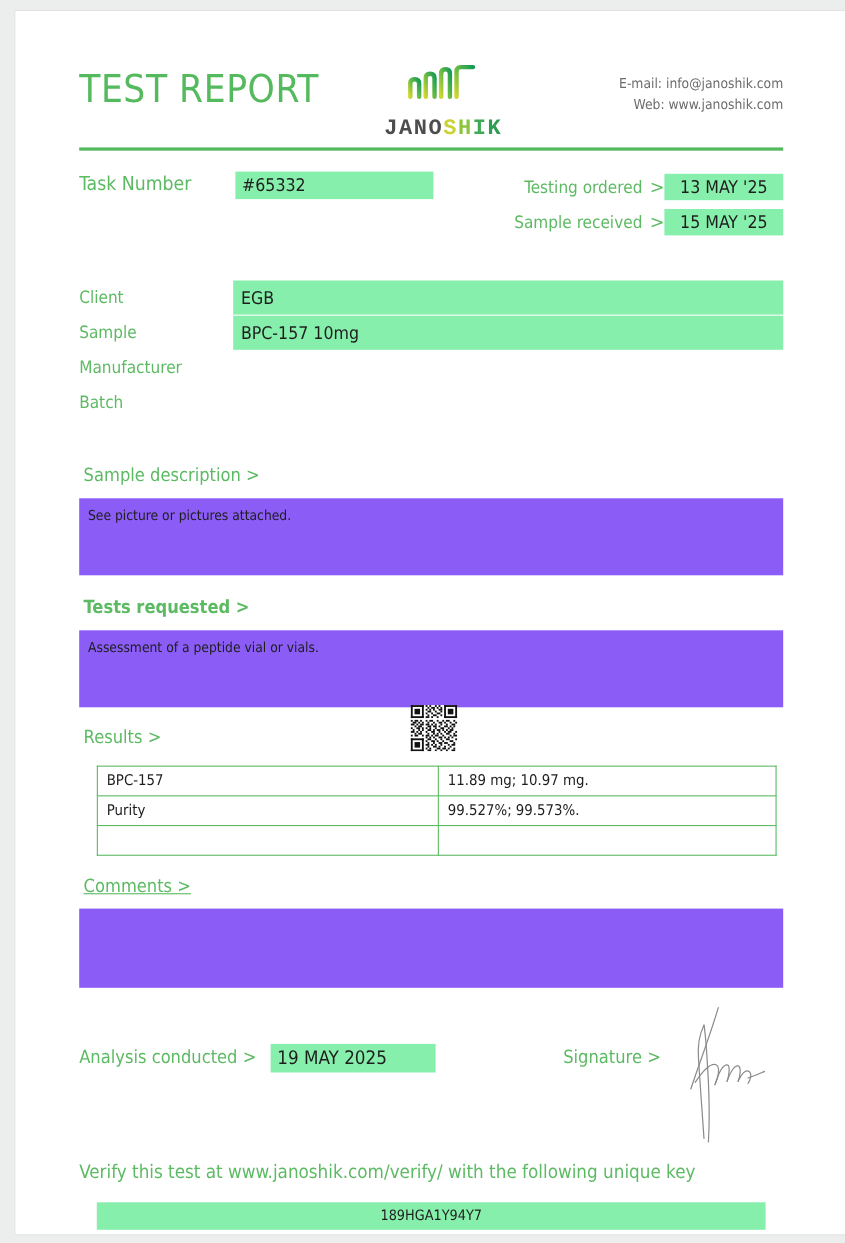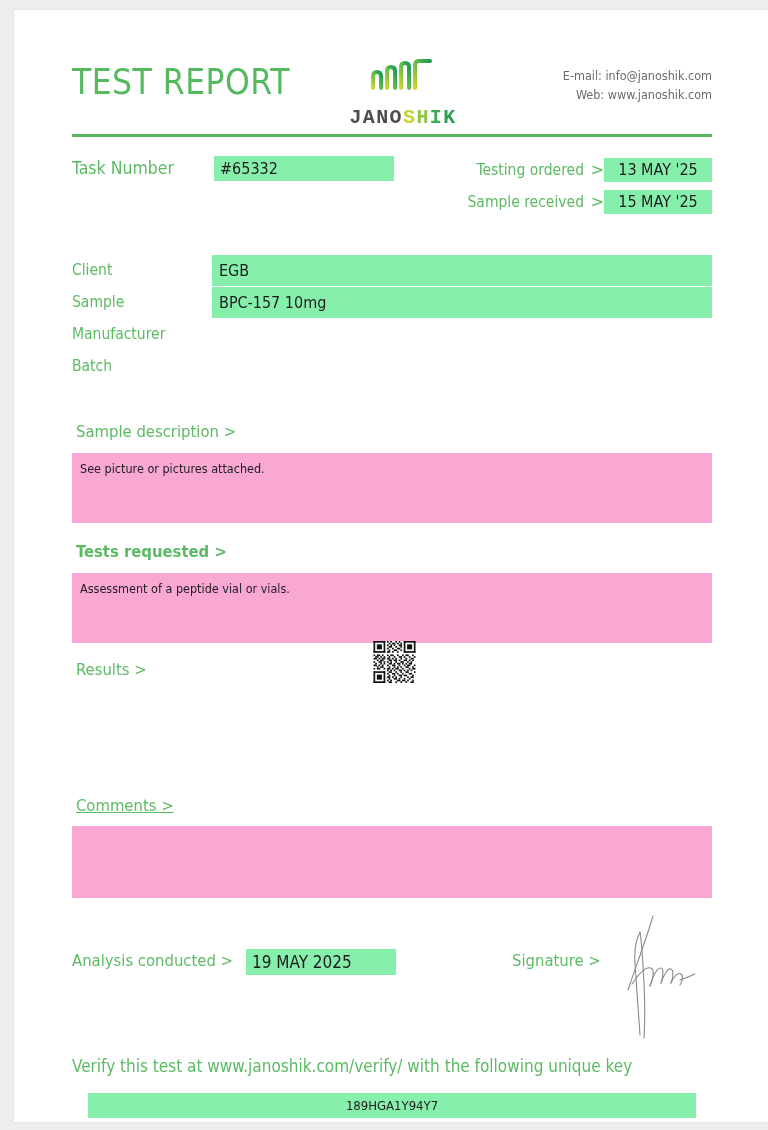--- a/index.html
+++ b/index.html
@@ -116,21 +116,21 @@
   }
 
   
   .sec-title {
     position: absolute; left: 42px;
     font-size: 16.5px;
     margin-left: 20px;
   }
   .sec-box {
     position: absolute; left: 58px; right: 58px;
-    background: #f9a8d4;
+    background: #8b5cf6;
     font-size: 12.5px;
     color: #1d1d1d;
     padding: 8px 8px 0 8px;
     font-family: "DejaVu Sans Condensed", "Liberation Sans", sans-serif;
   }
   #sd-title { top: 412px; }
   #sd-box   { top: 443px; height: 70px; }
   #tr-title { top: 532px; font-weight: bold; }
   #tr-box   { top: 563px; height: 70px; }
   #res-title{ top: 650px; }
@@ -432,20 +432,36 @@
           <rect x="20" y="23" width="1" height="1"></rect>
           <rect x="23" y="23" width="1" height="1"></rect>
       <rect x="9" y="24" width="2" height="1"></rect>
           <rect x="13" y="24" width="1" height="1"></rect>
           <rect x="16" y="24" width="1" height="1"></rect>
           <rect x="19" y="24" width="1" height="1"></rect>
           <rect x="22" y="24" width="2" height="1"></rect>
     </g>
   </svg>
 
+  <table class="results">
+    <tbody>
+          <tr>
+      <td class="c1">BPC-157</td>
+      <td>11.89 mg; 10.97 mg.</td>
+    </tr>
+    <tr>
+      <td class="c1">Purity</td>
+      <td>99.527%; 99.573%.</td>
+    </tr>
+    <tr>
+      <td class="c1"></td>
+      <td></td>
+    </tr>
+  </tbody>
+      </table>
 
   <div class="sec-title label" id="cm-title">Comments &gt;</div>
   <div class="sec-box" id="cm-box">
     <span></span>
   </div>
 
   <div class="label" id="an-label">Analysis conducted &gt;</div>
   <div class="band value" id="an-value">19 MAY 2025</div>
 
   <div class="label" id="sig-label">Signature &gt;</div>

